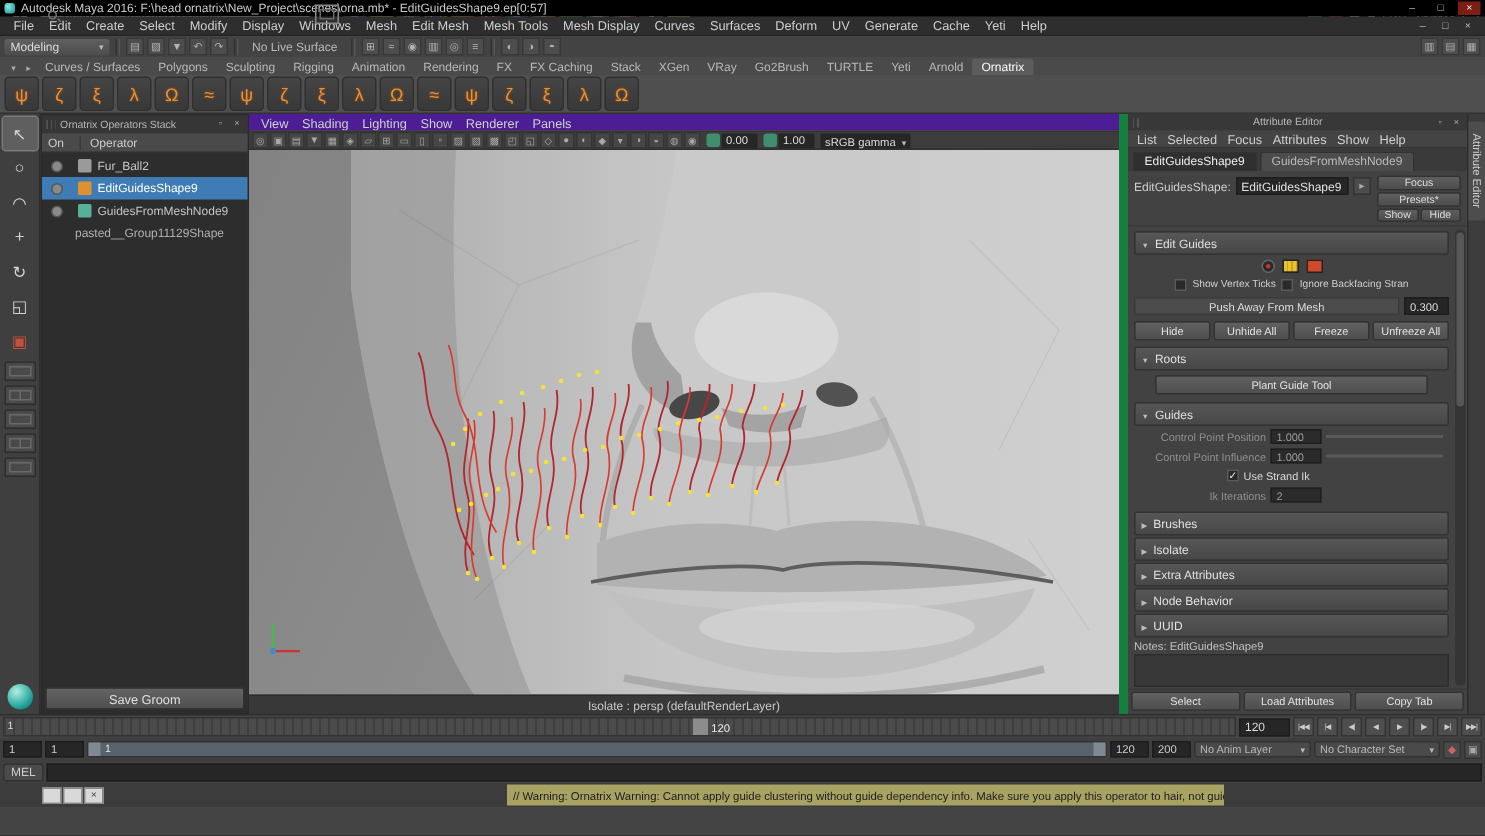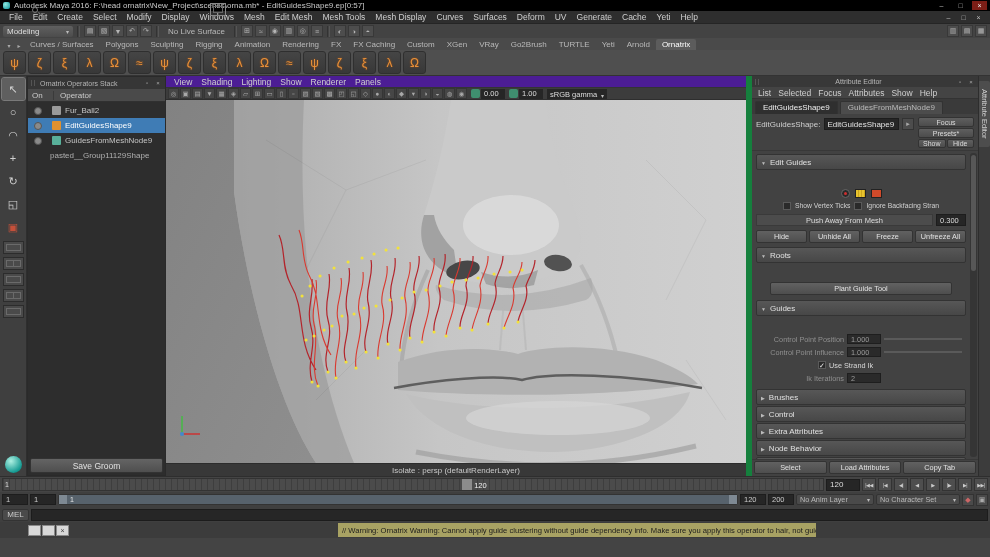--- a/index.html
+++ b/index.html
@@ -146,21 +146,21 @@
                display:flex; flex-direction:column; }
   .ae-scrollbar { position:absolute; right:1px; top:2px; bottom:2px; width:7px; background:#353535;
                   border-radius:3px; }
   .ae-thumb { position:absolute; left:1px; right:1px; top:2px; height:38%; background:#575757;
               border-radius:3px; }
   .ae-sec-header { height:16px; background:linear-gradient(#575757,#474747); border:1px solid #333;
                    border-radius:2px; display:flex; align-items:center; gap:4px; padding:0 4px;
                    font-size:8px; color:#e0e0e0; margin-bottom:1px; }
   .tri-down::before { content:"▼"; font-size:5px; color:#bbb; }
   .tri-right::before { content:"▶"; font-size:5px; color:#bbb; }
-  .ae-sec-body { padding:16px 0 4px; }
+  .ae-sec-body { padding:0 0 4px; }
   .eg-colors { display:flex; align-items:center; justify-content:center; gap:5px; height:13px; }
   .radio-dot { width:9px; height:9px; border-radius:50%; background:#2a2a2a; border:1px solid #666;
                position:relative; }
   .radio-dot::after { content:""; position:absolute; inset:2px; border-radius:50%; background:#cf2f2f; }
   .swatch { width:11px; height:9px; border:1px solid #222; }
   .swatch.yellow { background:repeating-linear-gradient(90deg,#e8c32e 0 2px,#caa51e 2px 3px); }
   .swatch.red { background:#cf4a2a; }
   .eg-checks { display:flex; align-items:center; justify-content:center; gap:4px; height:11px;
                font-size:6.8px; color:#cfcfcf; white-space:nowrap; }
   .cb { width:8px; height:8px; background:#2a2a2a; border:1px solid #5a5a5a; font-size:7px; color:#eee;
@@ -344,21 +344,21 @@
     <span class="shelf-nav">▾</span>
     <span class="shelf-nav">▸</span>
     <span class="shelf-tab">Curves / Surfaces</span>
       <span class="shelf-tab">Polygons</span>
       <span class="shelf-tab">Sculpting</span>
       <span class="shelf-tab">Rigging</span>
       <span class="shelf-tab">Animation</span>
       <span class="shelf-tab">Rendering</span>
       <span class="shelf-tab">FX</span>
       <span class="shelf-tab">FX Caching</span>
-      <span class="shelf-tab">Custom</span>
+      <span class="shelf-tab">Stack</span>
       <span class="shelf-tab">XGen</span>
       <span class="shelf-tab">VRay</span>
       <span class="shelf-tab">Go2Brush</span>
       <span class="shelf-tab">TURTLE</span>
       <span class="shelf-tab">Yeti</span>
       <span class="shelf-tab">Arnold</span>
       <span class="shelf-tab active">Ornatrix</span>
   </div>
 
   <div id="shelf" class="abs">
@@ -627,21 +627,21 @@
           <span class="attr-label">Ik Iterations</span>
           <span class="attr-field">2</span>
         </div>
       </div>
       <div class="ae-sec-header collapsed-sec">
           <span class="tri-right"></span>
           <span>Brushes</span>
         </div>
         <div class="ae-sec-header collapsed-sec">
           <span class="tri-right"></span>
-          <span>Control</span>
+          <span>Isolate</span>
         </div>
         <div class="ae-sec-header collapsed-sec">
           <span class="tri-right"></span>
           <span>Extra Attributes</span>
         </div>
         <div class="ae-sec-header collapsed-sec">
           <span class="tri-right"></span>
           <span>Node Behavior</span>
         </div>
         <div class="ae-sec-header collapsed-sec">

